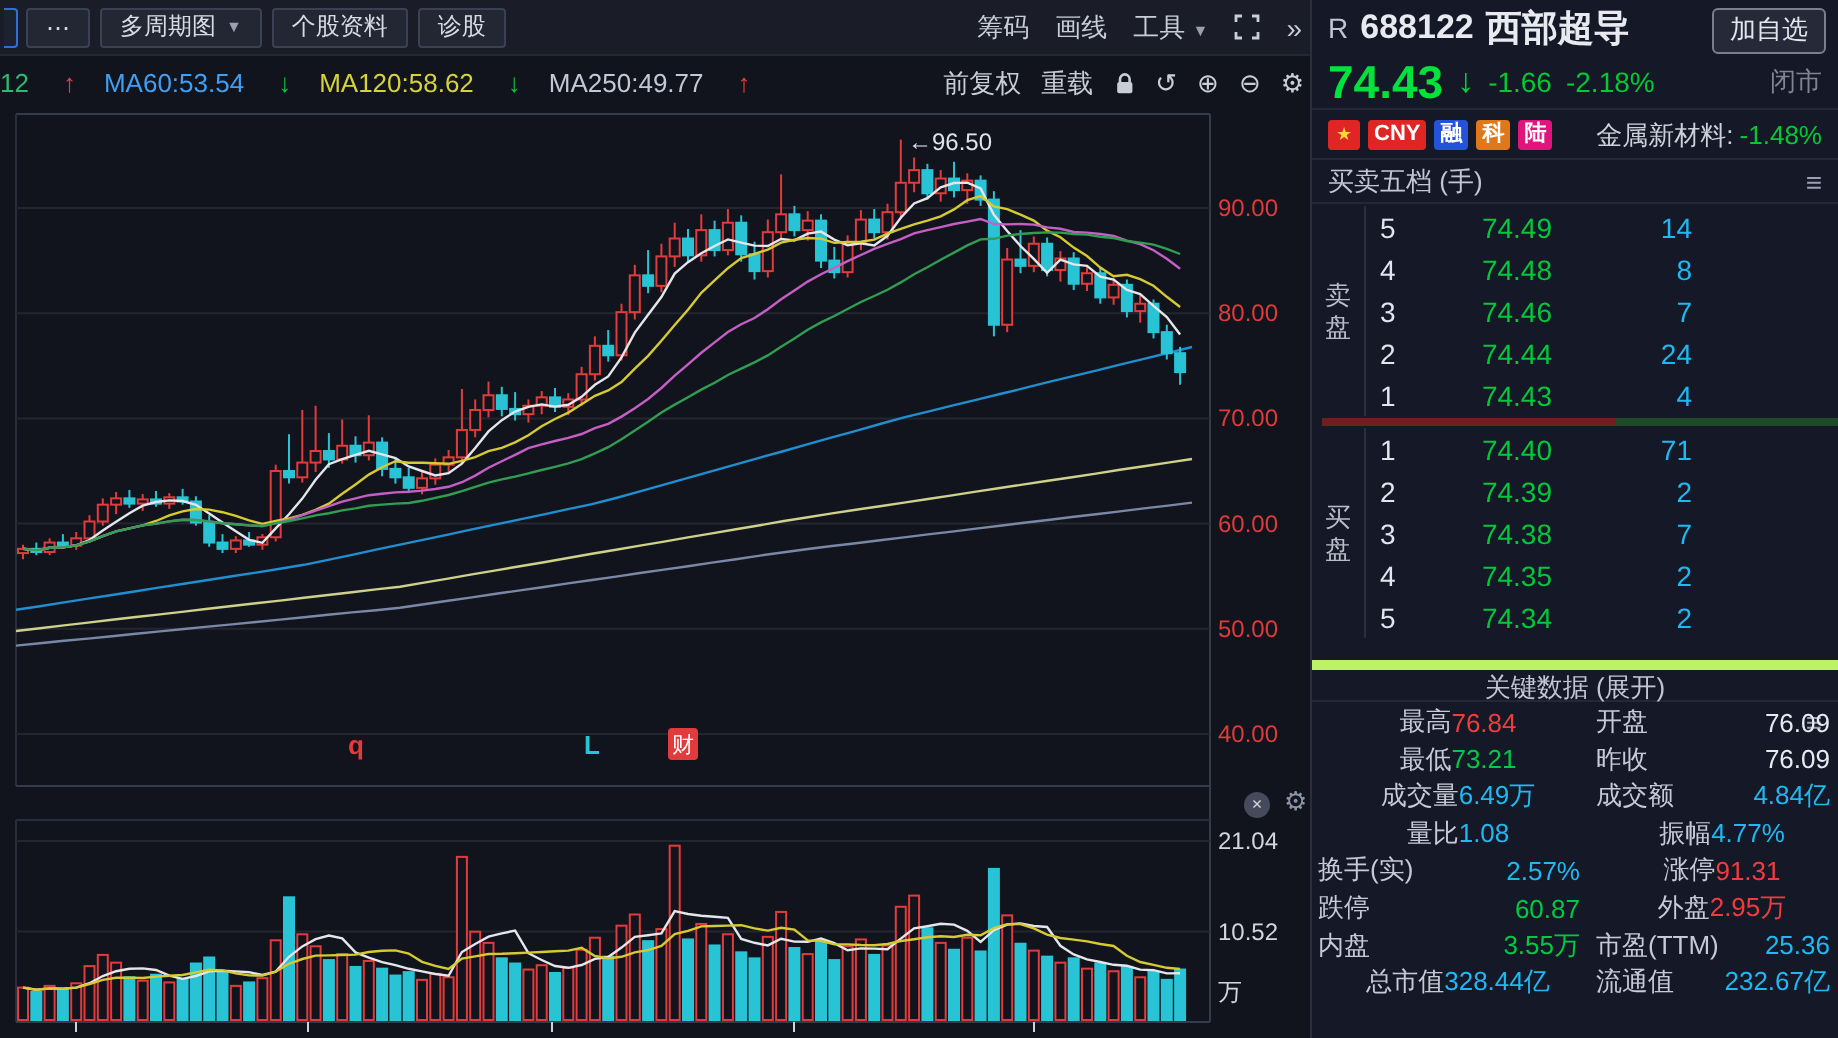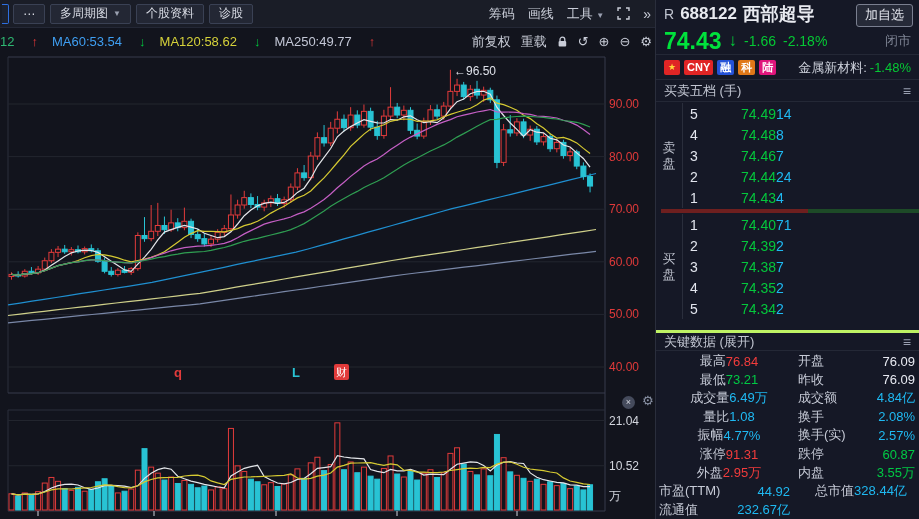--- a/index.html
+++ b/index.html
@@ -57,32 +57,32 @@
            font-weight:bold; line-height:15px; text-align:center; }
   .bg-flag { background:#e02525; color:#ffd83a; font-size:9px; }
   .bg-red { background:#e02525; } .bg-blue { background:#2452d8; }
   .bg-orange { background:#e07818; } .bg-pink { background:#e0157c; }
   .sector { margin-left:auto; font-size:13px; color:#ccd0da; }
   .sector b { font-weight:normal; color:#05c834; margin-left:3px; }
 
   .rp-sec-title { position:absolute; left:0; right:0; height:21px; display:flex; align-items:center;
                   padding:0 8px; color:#c2c6d2; font-size:13px; border-bottom:1px solid #242836; }
   .rp-sec-title .ham { margin-left:auto; color:#9aa0b2; font-size:14px; }
-  .t-book { top:81px; } .t-key { top:330px; border-top:3px solid #bef264; }
+  .t-book { top:81px; } .t-key { top:330px; border-top:5px solid #bef264;flex-direction:column; }
 
   .bookblock { position:absolute; left:0; right:0; height:105px; }
   .bb-sell { top:103px; } .bb-buy { top:214px; }
   .vlabel { position:absolute; left:0; top:0; bottom:0; width:27px; border-right:1px solid #2a2e3c;
             display:flex; flex-direction:column; justify-content:center; align-items:center;
             color:#b9bdc9; font-size:13px; line-height:16px; }
   .brows { margin-left:28px; }
   .brow { display:flex; height:21px; align-items:center; padding-left:6px; font-size:14px; }
   .b-lv { width:16px; color:#e2e5ee; }
   .b-pr { width:70px; text-align:right; color:#04c73c; }
-  .b-vol { width:70px; color:#1fb9f2; }
+  .b-vol { width:70px; text-align:right; color:#1fb9f2; }
   .ratio { position:absolute; top:209px; left:5px; right:0; height:4px; display:flex; }
   .ratio .rr { background:#6e1f1f; } .ratio .rg { flex:1; background:#1d4a27; }
 
   .keygrid { position:absolute; top:352px; left:0; right:0; display:grid;
              grid-template-columns:139px 125px; grid-auto-rows:18.55px; }
   .kitem { display:flex; justify-content:space-between; align-items:center; font-size:13px; }
   .kitem.kc0 { padding-left:7px;justify-content:center; } .kitem.kc1 { padding-left:3px; padding-right:5px; }
   .klabel { color:#c6cad6; white-space:nowrap; }
   .v-red { color:#f23c3c; } .v-green { color:#00c944; } .v-cyan { color:#1fb9f2; } .v-white { color:#e8eaf2; }
 
@@ -591,24 +591,20 @@
           <span class="v-cyan">6.49万</span>
         </div>
         <div class="kitem kc1">
           <span class="klabel">成交额</span>
           <span class="v-cyan">4.84亿</span>
         </div>
         <div class="kitem kc0">
           <span class="klabel">量比</span>
           <span class="v-cyan">1.08</span>
         </div>
-        <div class="kitem kc1">
-          <span class="klabel">换手</span>
-          <span class="v-cyan">2.08%</span>
-        </div>
         <div class="kitem kc0">
           <span class="klabel">振幅</span>
           <span class="v-cyan">4.77%</span>
         </div>
         <div class="kitem kc1">
           <span class="klabel">换手(实)</span>
           <span class="v-cyan">2.57%</span>
         </div>
         <div class="kitem kc0">
           <span class="klabel">涨停</span>
@@ -621,21 +617,21 @@
         <div class="kitem kc0">
           <span class="klabel">外盘</span>
           <span class="v-red">2.95万</span>
         </div>
         <div class="kitem kc1">
           <span class="klabel">内盘</span>
           <span class="v-green">3.55万</span>
         </div>
         <div class="kitem kc1">
           <span class="klabel">市盈(TTM)</span>
-          <span class="v-cyan">44.92</span>
+          <span class="v-cyan">25.36</span>
         </div>
         <div class="kitem kc0">
           <span class="klabel">总市值</span>
           <span class="v-cyan">328.44亿</span>
         </div>
         <div class="kitem kc1">
           <span class="klabel">流通值</span>
           <span class="v-cyan">232.67亿</span>
         </div>
       </div>

